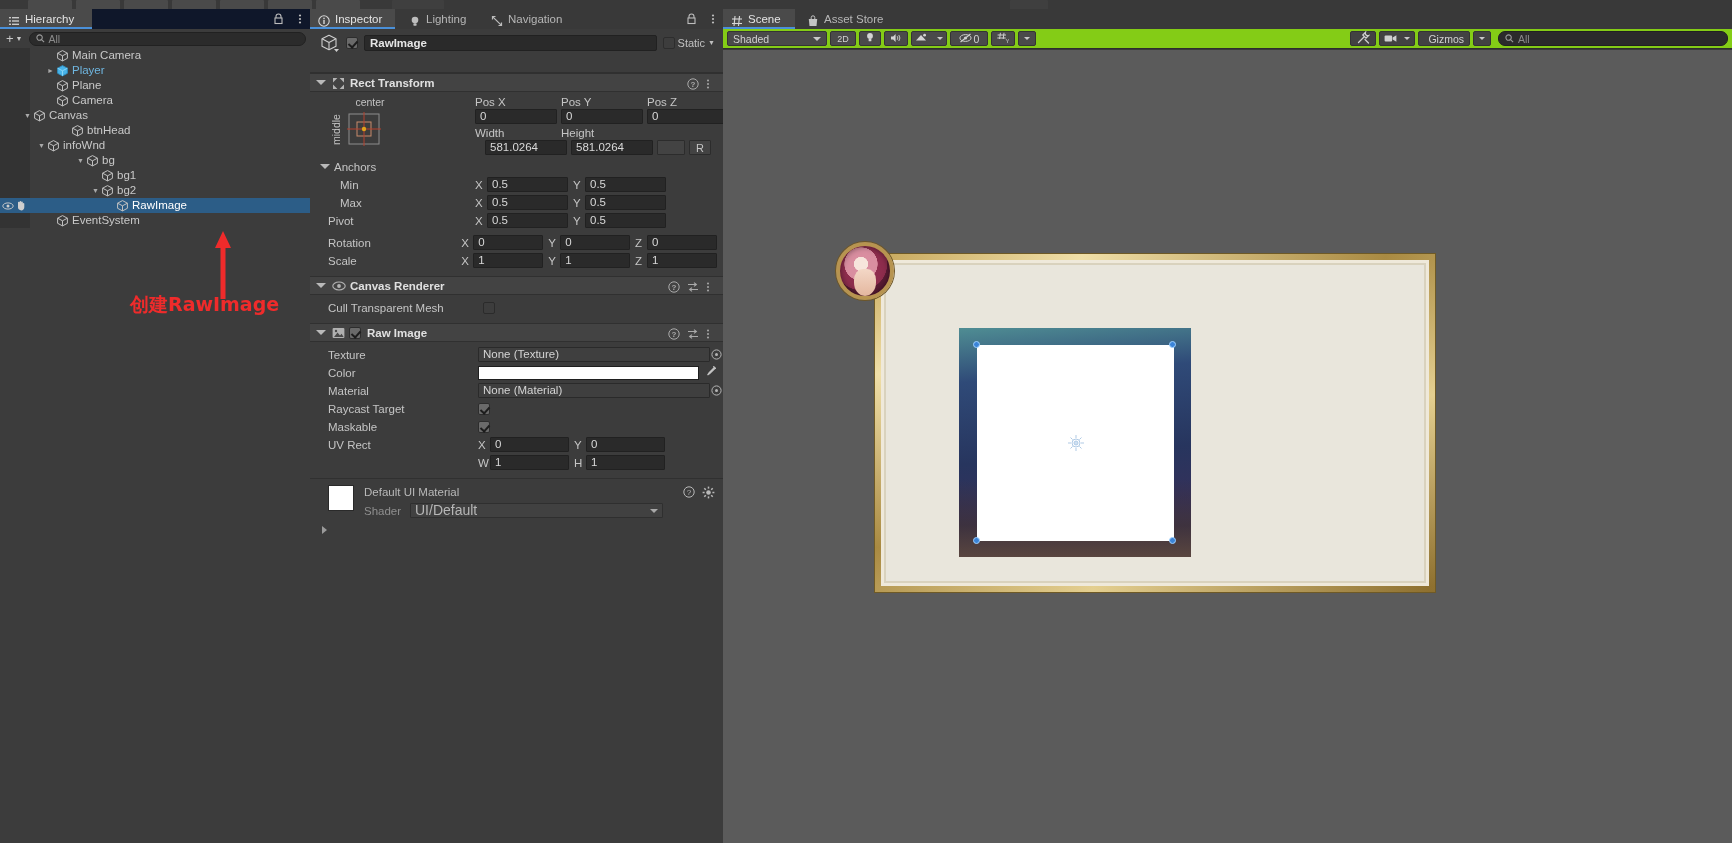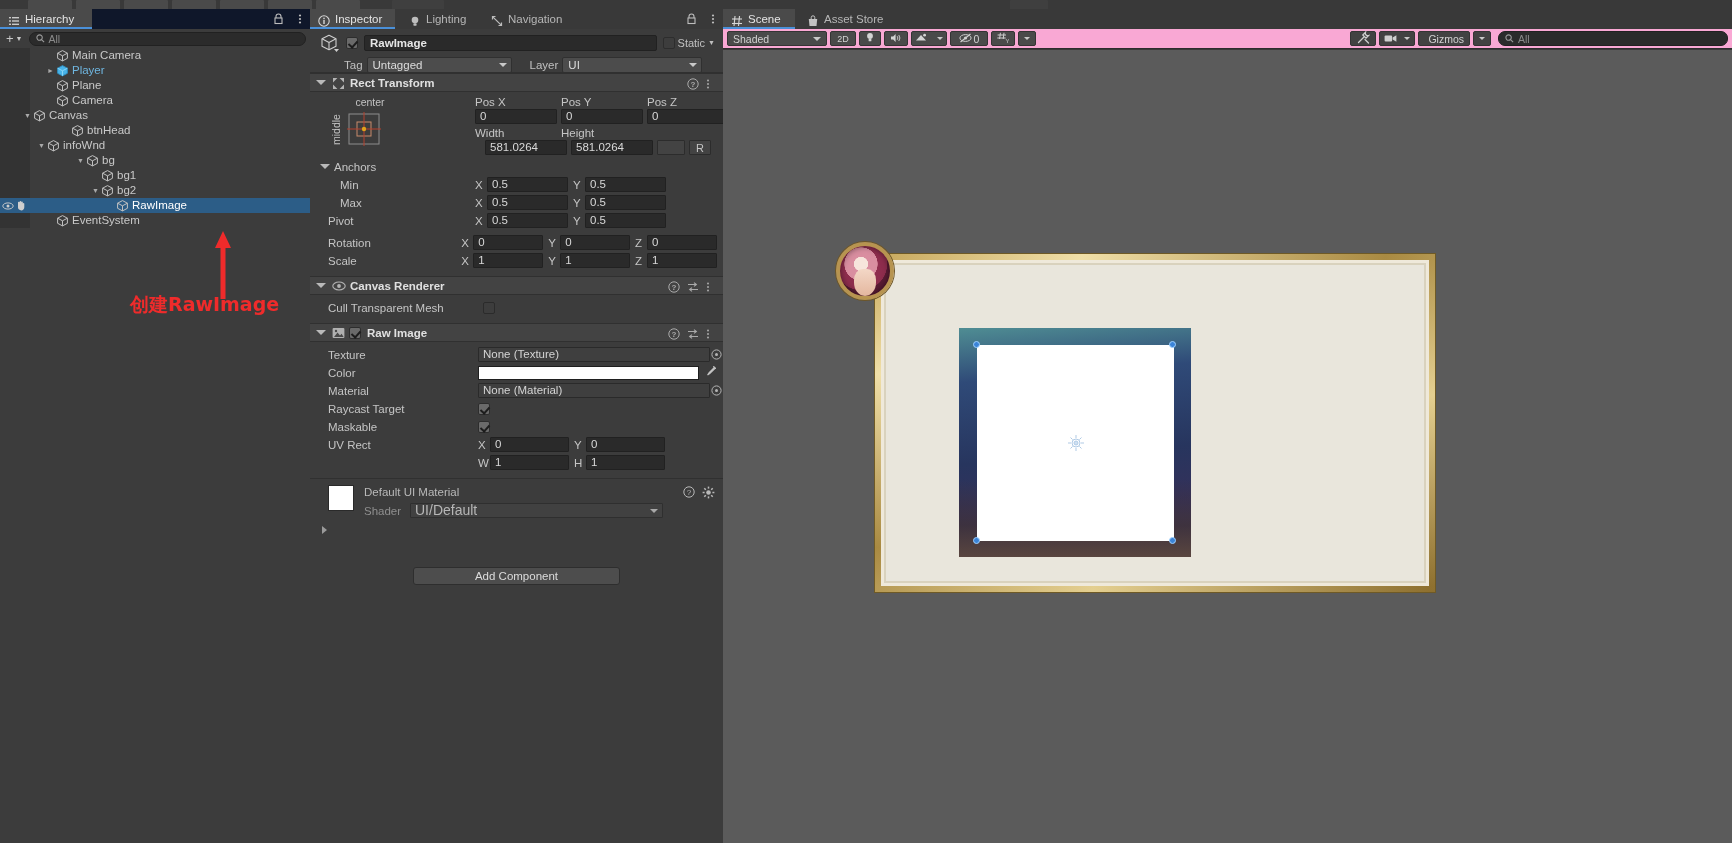--- a/index.html
+++ b/index.html
@@ -108,21 +108,21 @@
     width:207px; height:18px; margin:0 auto; background:#4d4d4d; border:1px solid #2e2e2e; border-radius:3px;
     color:#dcdcdc; font-size:11.5px; display:flex; align-items:center; justify-content:center;
   }
 
   .matbox{ background:#3c3c3c; border-top:1px solid #303030; padding:6px 0 8px 0; position:relative;}
 
   
   .scene { position:absolute; left:723px; top:9px; right:0; height:834px; background:#393939;}
   .scene-tabbar{ position:relative; height:20px; background:#393939;}
   .scene-toolbar{
-    position:absolute; left:0; top:20px; right:0; height:20px; background:#f9a8d4;
+    position:absolute; left:0; top:20px; right:0; height:20px; background:#84cc16;
     display:flex; align-items:center; padding:0 4px; gap:3px; border-bottom:1px solid #2d2d2d;
   }
   .stb{
     height:15px; background:#4a4a4a; border:1px solid #343434; border-radius:2px;
     display:flex; align-items:center; padding:0 5px; gap:3px; color:#d2d2d2; font-size:10.5px;
   }
   .stb.flat{ background:#424242;}
   .scene-view{ position:absolute; left:0; top:41px; right:0; bottom:0; background:#5b5b5b; overflow:hidden;}
 
   .gamepanel{
@@ -491,32 +491,20 @@
             </svg>
           </span>
           <span class="chk on"></span>
           <div class="name-field">RawImage</div>
           <div class="static-wrap">
             <span class="chk" style="background:#3d3d3d;"></span>
             <span>Static</span>
             <span style="font-size:7px;">▼</span>
           </div>
         </div>
-        <div class="oh-row2">
-          <span class="lbl">Tag</span>
-          <div class="ddown" style="width:145px;">
-            <span>Untagged</span>
-            <span class="caret"></span>
-          </div>
-          <span class="lbl" style="margin-left:14px;">Layer</span>
-          <div class="ddown" style="width:140px;">
-            <span>UI</span>
-            <span class="caret"></span>
-          </div>
-        </div>
       </div>
 
       <div class="comp-header">
         <span class="foldtri"></span>
         <span class="hicon">
           <svg width="13" height="13" viewBox="0 0 13 13">
               <g fill="#d4d4d4">
             <polygon points="1,1 5.4,1 1,5.4"></polygon>
                 <polygon points="12,1 12,5.4 7.6,1"></polygon>
             <polygon points="1,12 1,7.6 5.4,12"></polygon>
@@ -806,23 +794,20 @@
                   </g>
                 </g>
               </svg>
           </span>
         </div>
         <div style="margin-top:5px;padding-left:12px;">
           <span style="width:0;height:0;border-top:4px solid transparent;border-bottom:4px solid transparent;border-left:5px solid #9a9a9a;display:inline-block;"></span>
         </div>
       </div>
 
-      <div style="margin-top:22px;">
-        <div class="addcomp">Add Component</div>
-      </div>
 
     </div>
   </div>
 
   <div class="scene">
     <div class="scene-tabbar">
       <div class="tab active" style="left:0;width:72px;">
         <span class="tab-ico">
           <svg width="12" height="12" viewBox="0 0 12 12">
               <g stroke="#d8d8d8" stroke-width="1.1">

